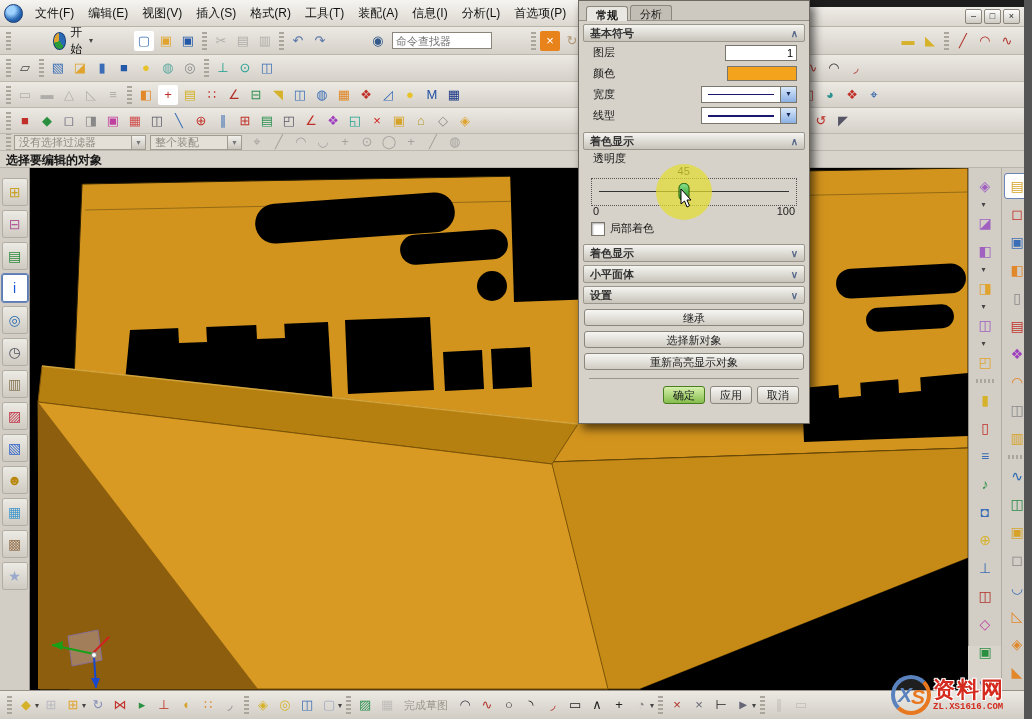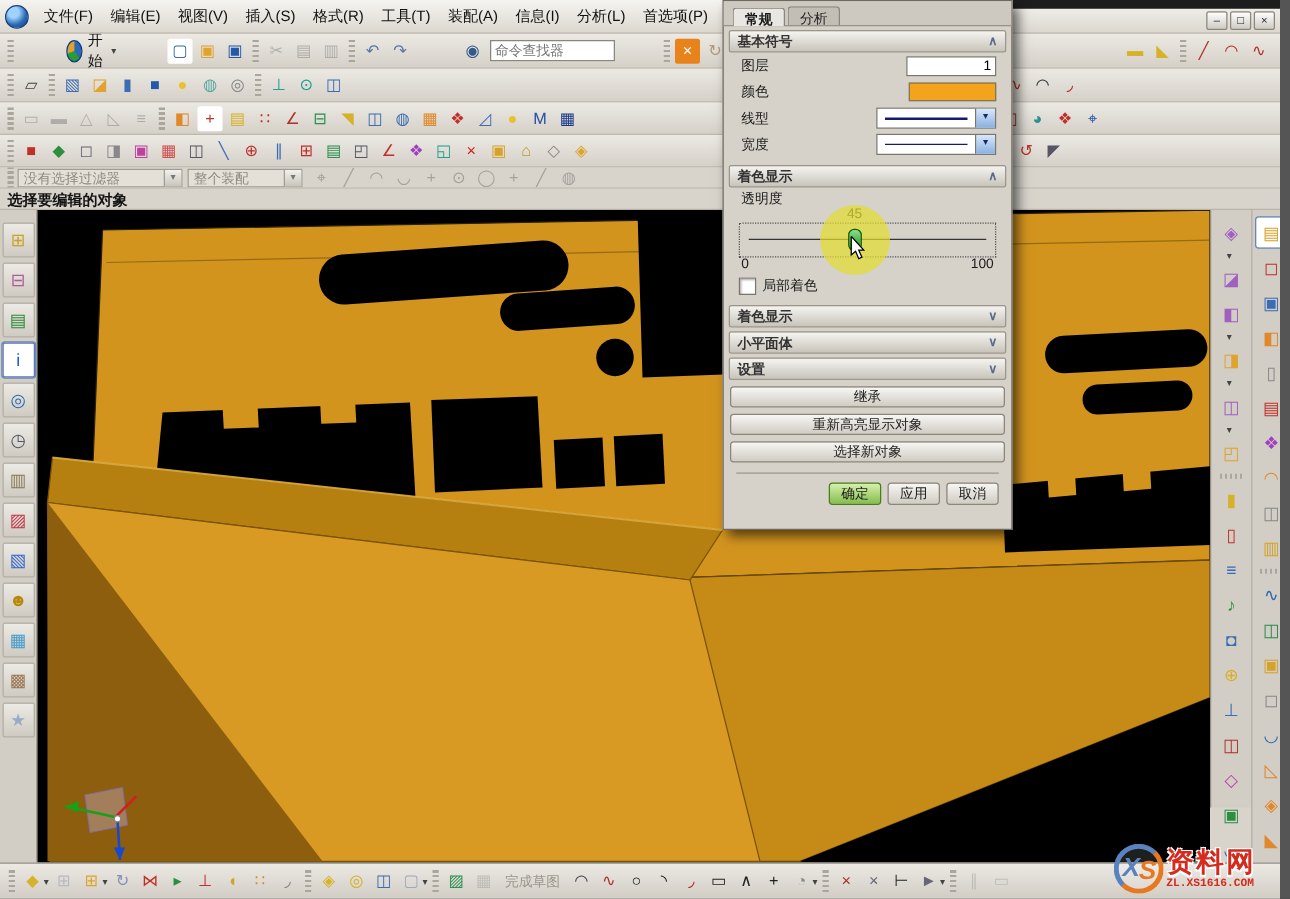--- a/index.html
+++ b/index.html
@@ -442,30 +442,30 @@
     </div>
     <div class="drow">
       <span class="lab">图层</span>
       <input class="layerin" value="1" style="">
     </div>
     <div class="drow">
       <span class="lab">颜色</span>
       <span class="swatch" style="background: rgb(244, 163, 29);"></span>
     </div>
     <div class="drow">
+      <span class="lab">宽度</span>
+      <span class="combo">
+        <span class="lsamp thin"></span>
+        <span class="cbtn">▼</span>
+      </span>
+    </div>
+    <div class="drow">
       <span class="lab">线型</span>
       <span class="combo">
         <span class="lsamp"></span>
-        <span class="cbtn">▼</span>
-      </span>
-    </div>
-    <div class="drow">
-      <span class="lab">宽度</span>
-      <span class="combo">
-        <span class="lsamp thin"></span>
         <span class="cbtn">▼</span>
       </span>
     </div>
 
     <div class="grph" style="margin-top:6px;">
       <span>着色显示</span>
       <span class="chev">∧</span>
     </div>
     <div class="drow" style="height:13px;">
       <span class="lab">透明度</span>
@@ -497,22 +497,22 @@
     <div class="grph">
       <span>小平面体</span>
       <span class="chev">∨</span>
     </div>
     <div class="grph">
       <span>设置</span>
       <span class="chev">∨</span>
     </div>
 
     <button class="abtn">继承</button>
+    <button class="abtn">选择新对象</button>
     <button class="abtn">重新高亮显示对象</button>
-    <button class="abtn">选择新对象</button>
 
     <div class="dfoot">
       <span class="fbtn ok">确定</span>
       <span class="fbtn">应用</span>
       <span class="fbtn">取消</span>
     </div>
   </div>
 
   <div class="wm">
     <span class="wmlogo">

